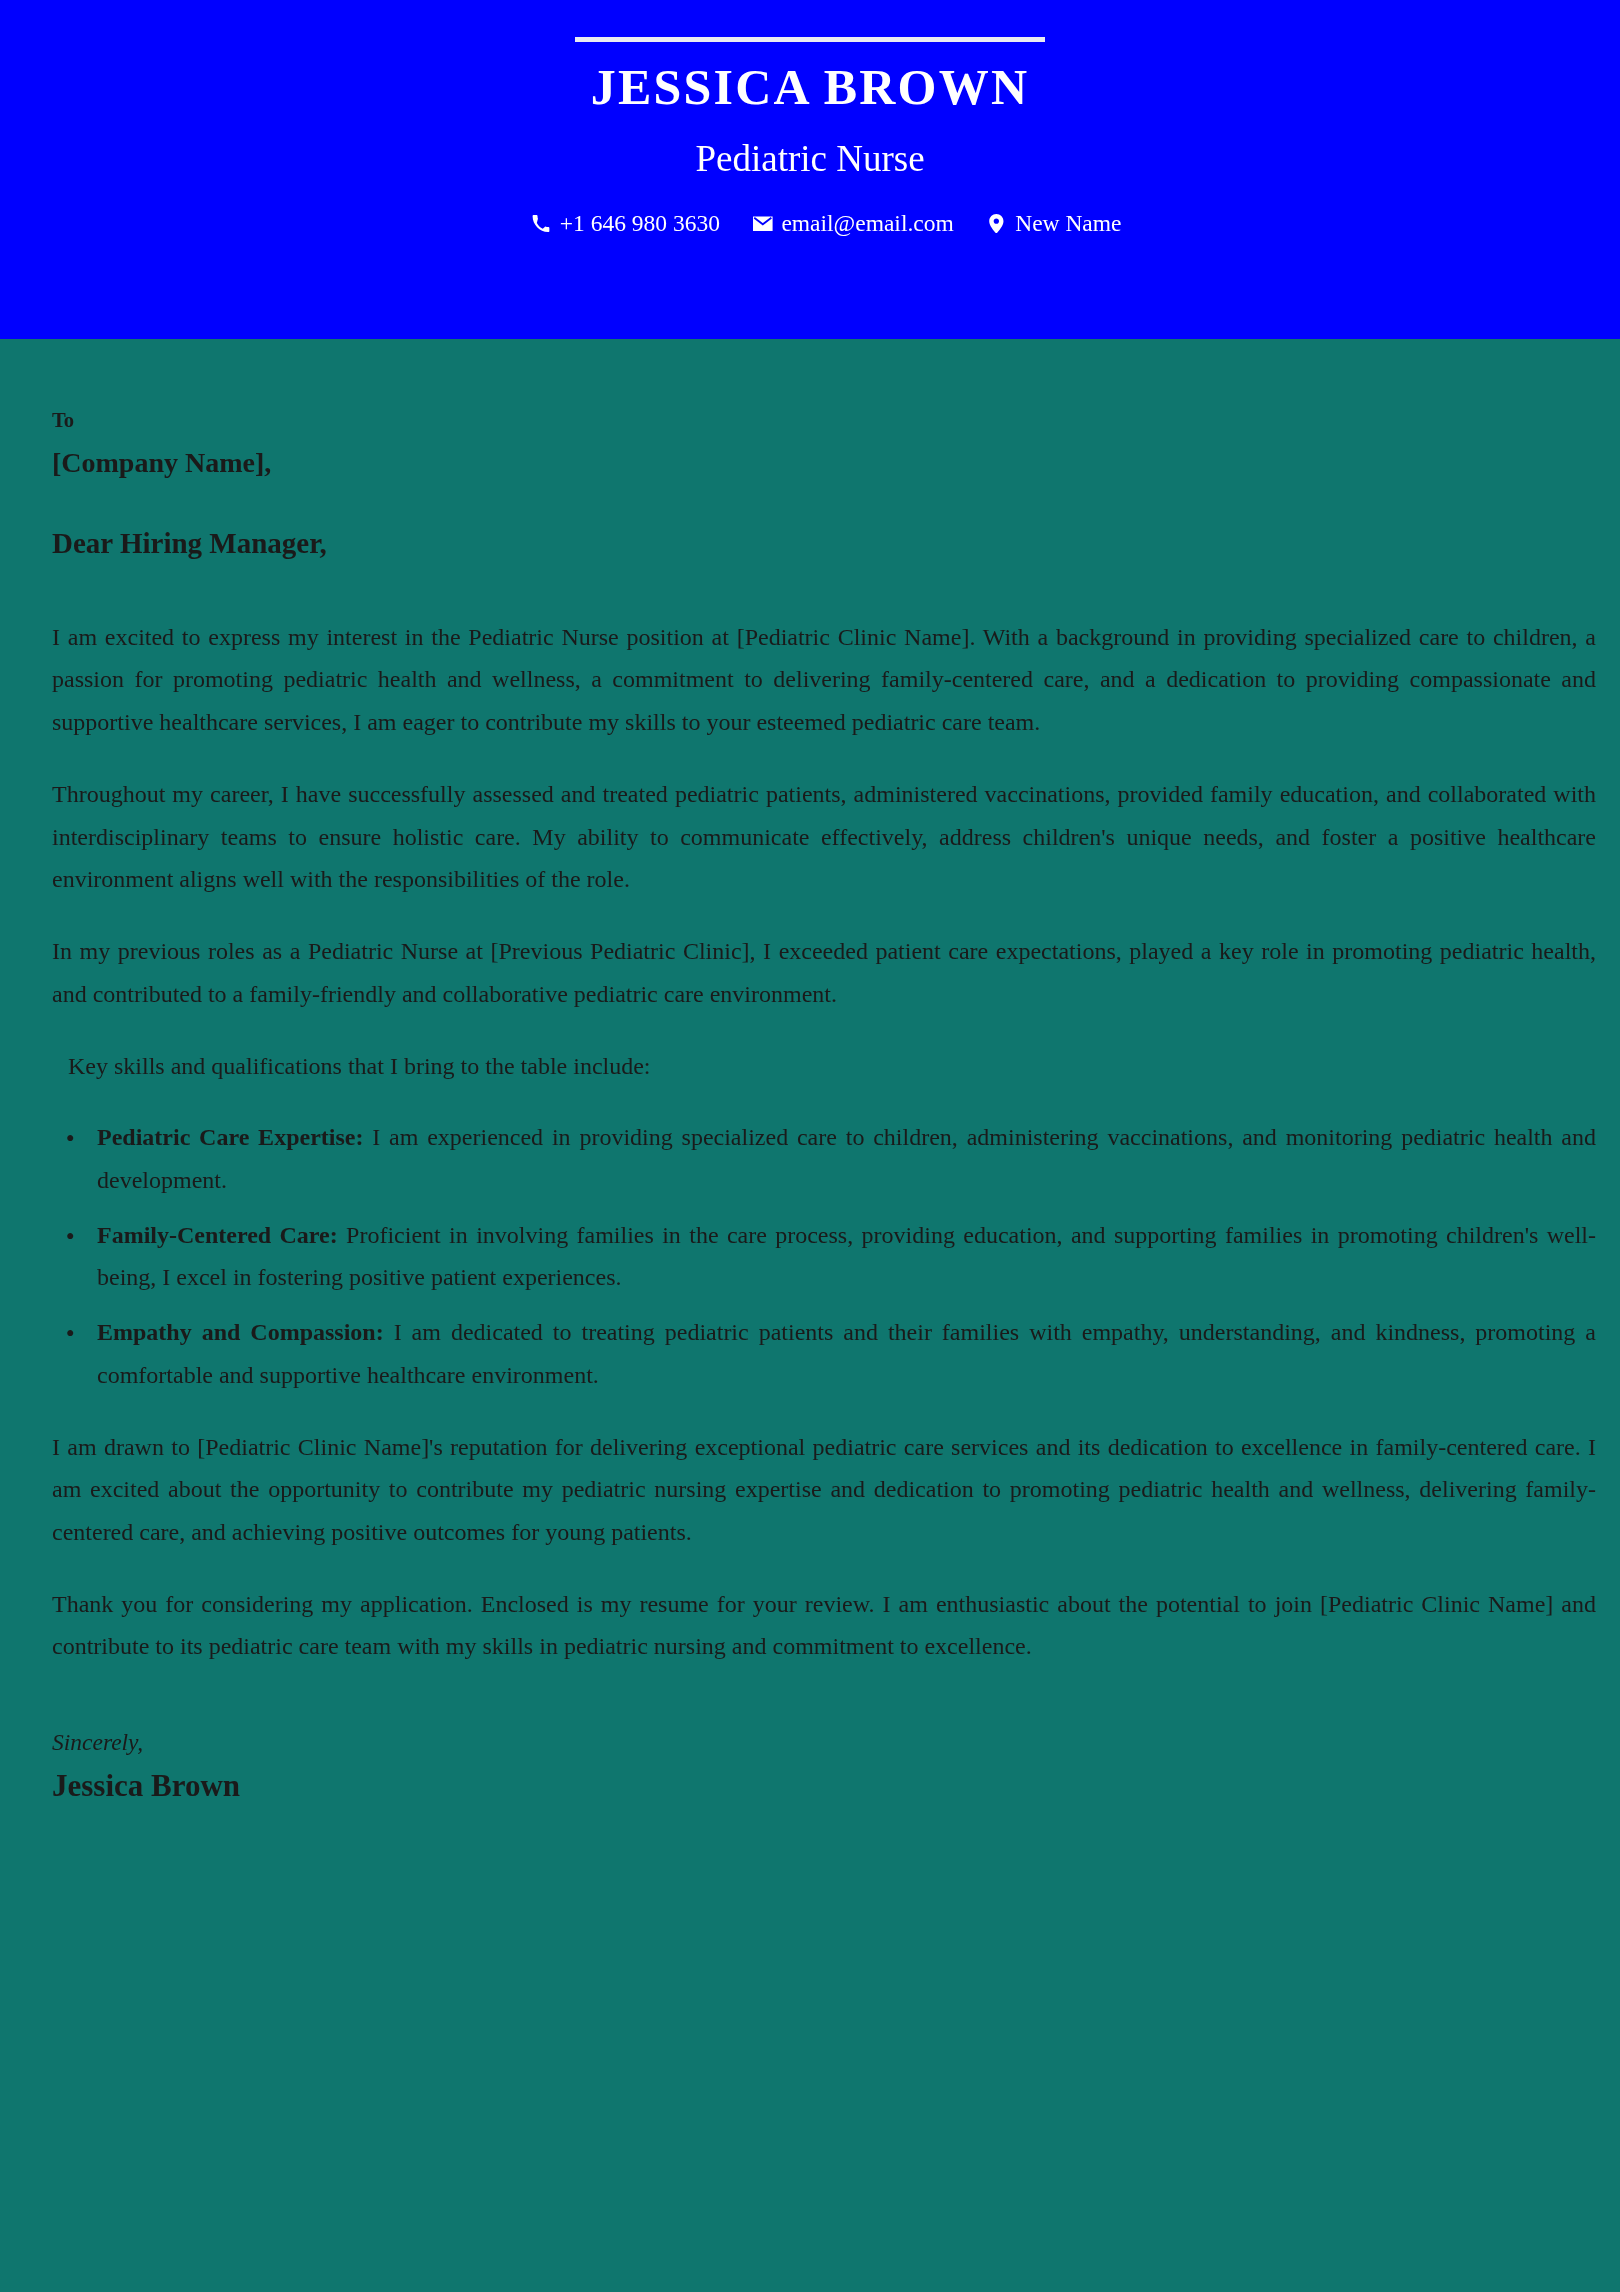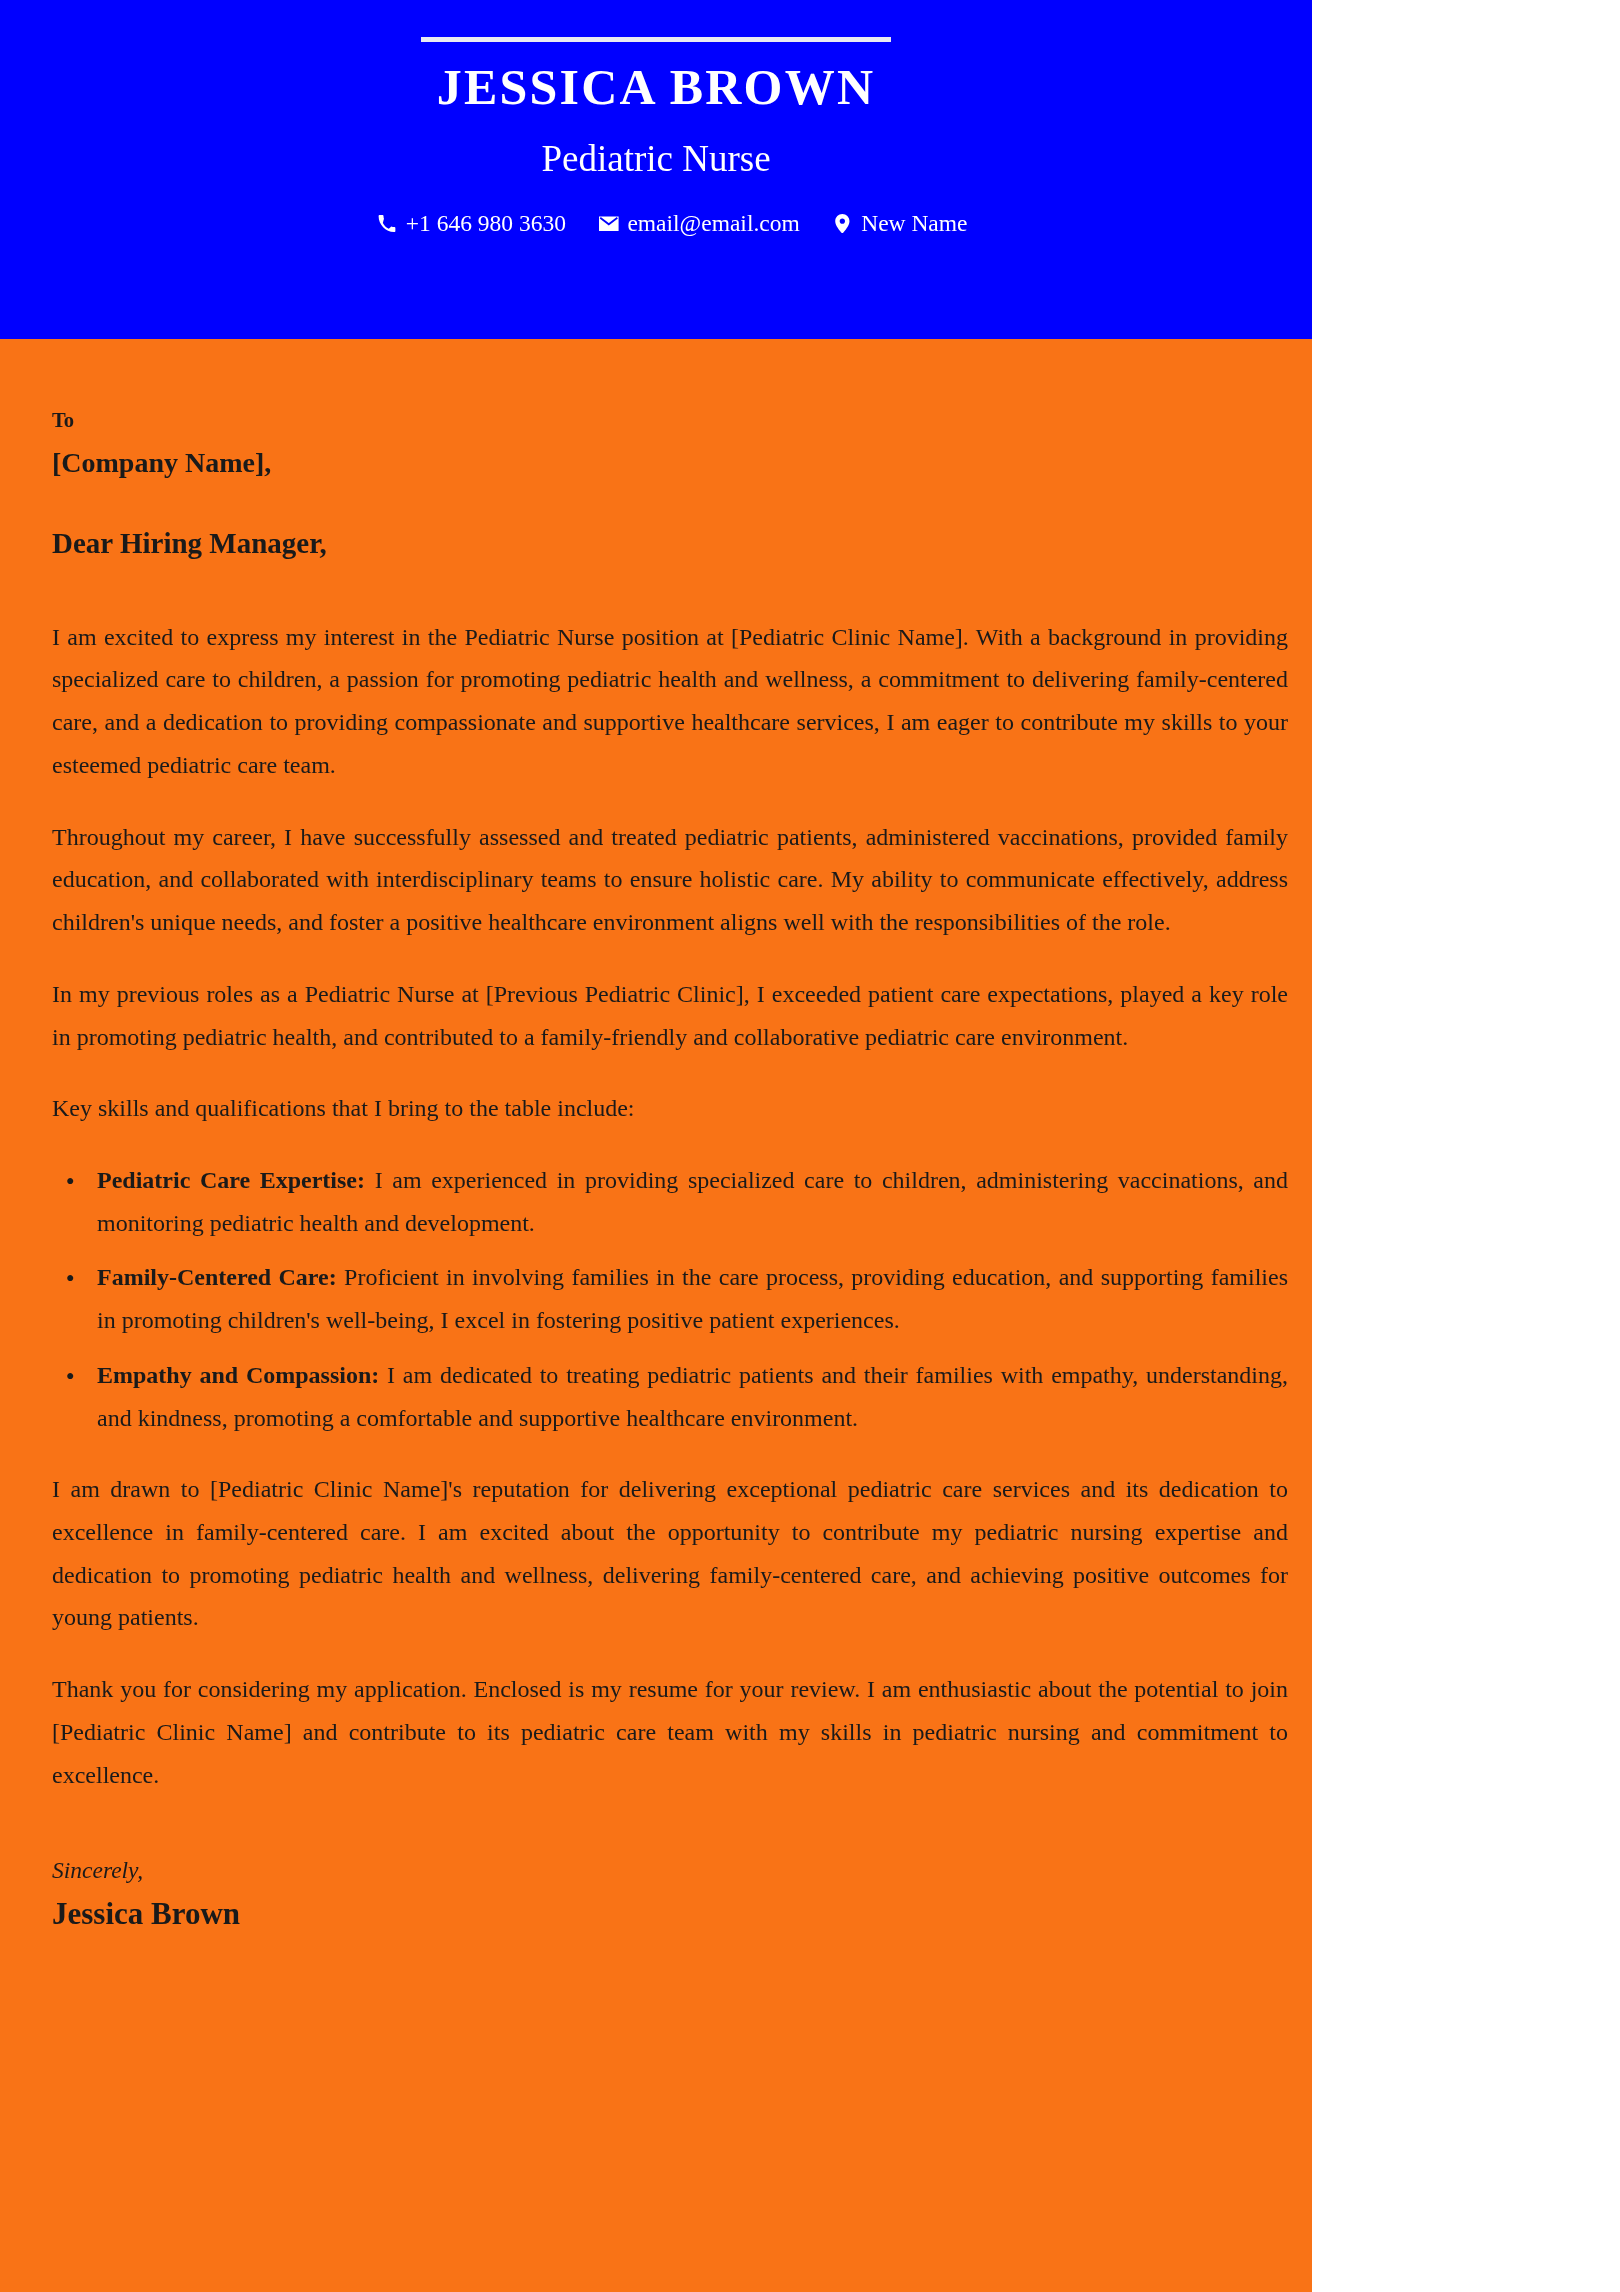--- a/index.html
+++ b/index.html
@@ -8,24 +8,24 @@
     background: #ffffff;
   }
   body {
     width: 1620px;
     min-height: 2293px;
     font-family: "Liberation Serif", "DejaVu Serif", serif;
     color: #1a1a1a;
     -webkit-font-smoothing: antialiased;
   }
   .page {
-    width: 1312px;
+    width: 1620px;
     min-height: 2293px;
     position: relative;
-    background: #f97316;
+    background: #0f766e;
     box-sizing: border-box;
   }
 
   
   .header {
     background: #0000ff;
     height: 339px;
     box-sizing: border-box;
     padding-top: 37px;
     text-align: center;
@@ -106,20 +106,21 @@
   }
   p.body-text {
     font-size: 24px;
     line-height: 1.78;
     text-align: justify;
     margin: 0 0 29px 0;
     color: #1a1a1a;
   }
   p.body-text.lead-in {
     text-align: left;
+    margin-left: 16px;
   }
   ul.skills {
     list-style: none;
     margin: 0 0 29px 0;
     padding: 0;
   }
   ul.skills li {
     font-size: 24px;
     line-height: 1.78;
     text-align: justify;

